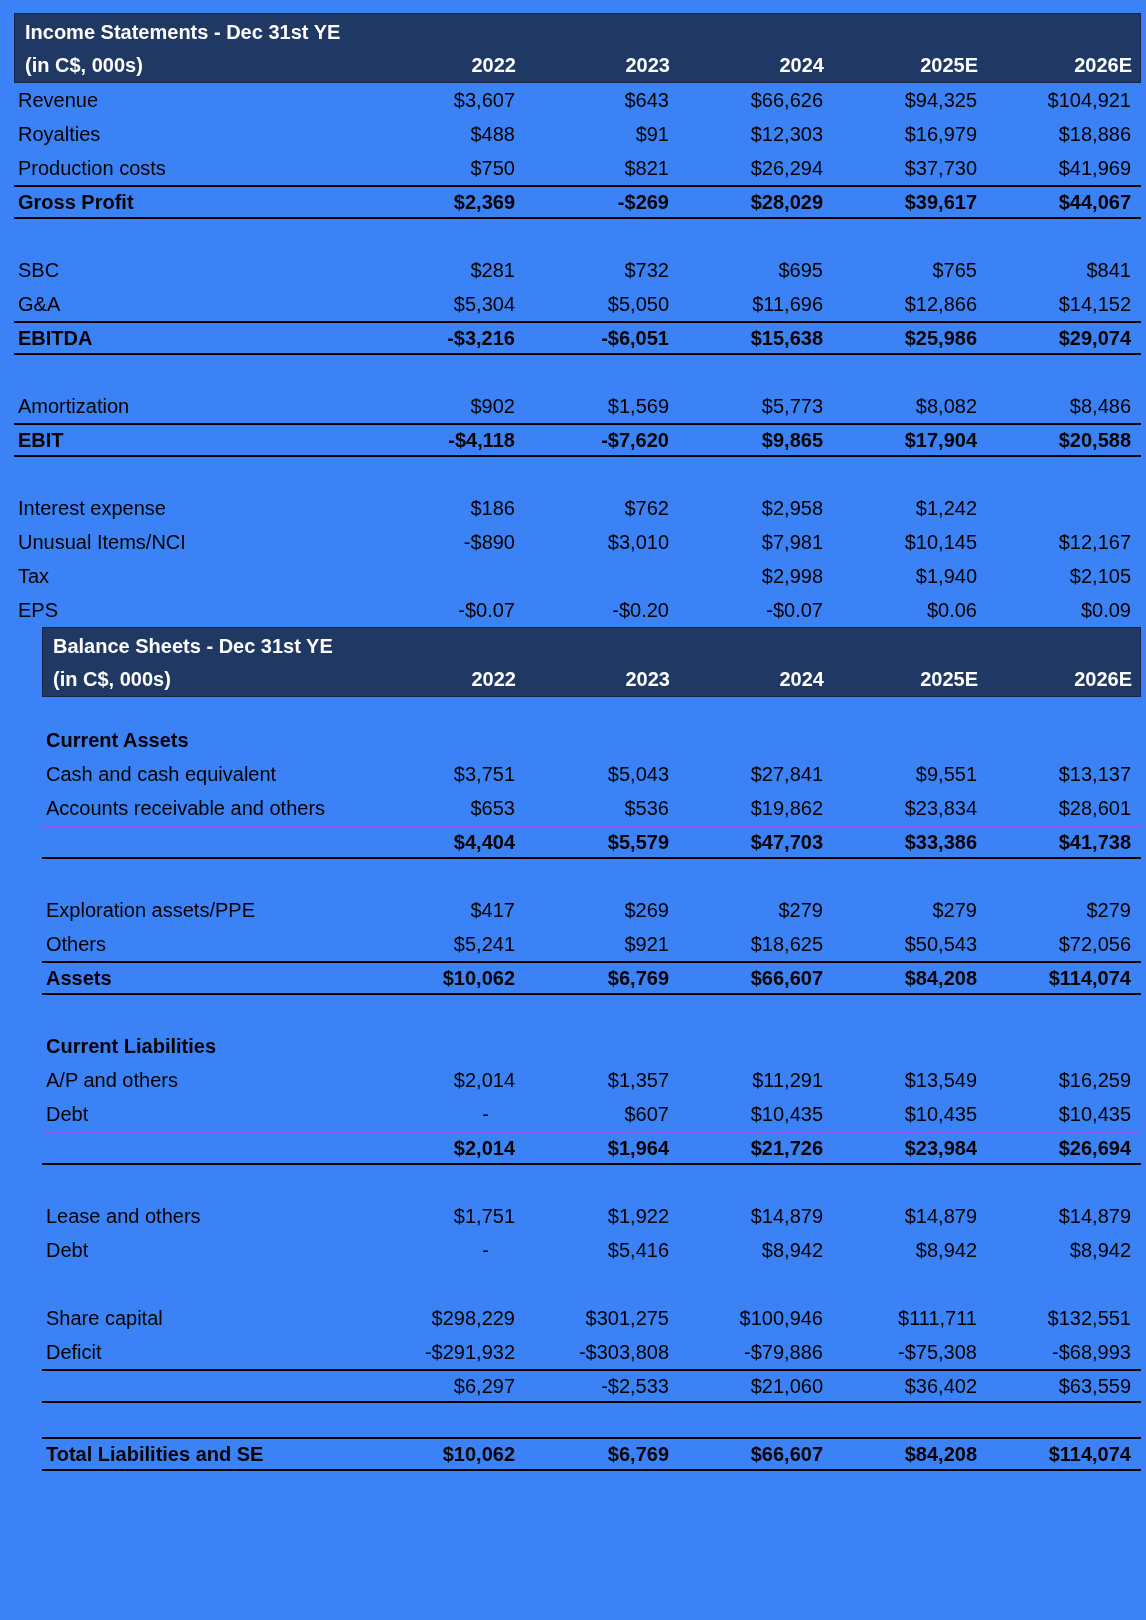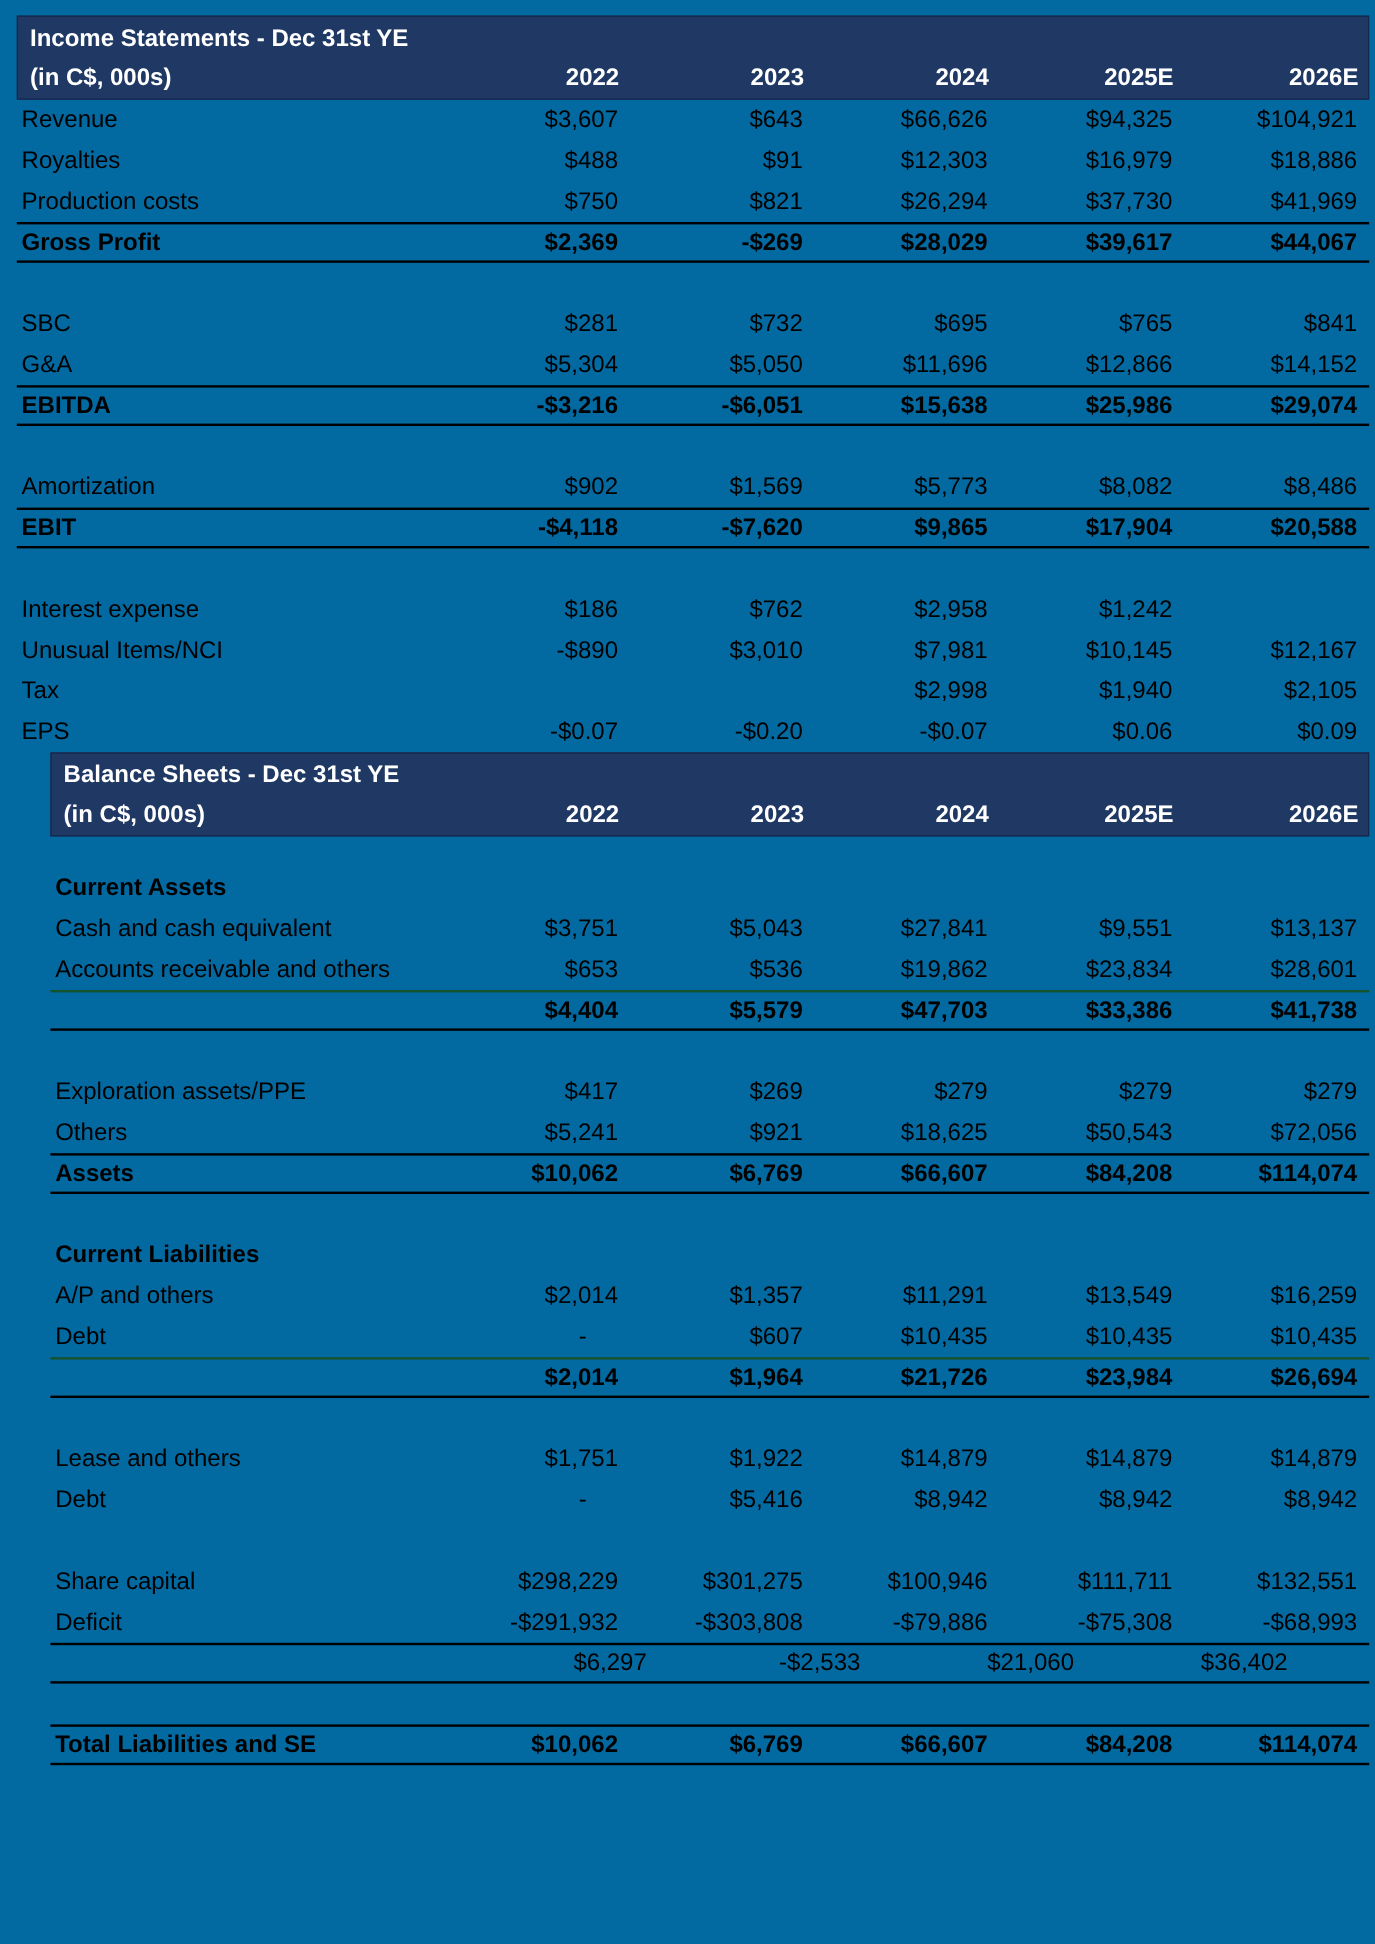--- a/index.html
+++ b/index.html
@@ -4,21 +4,21 @@
 <style>
   html, body {
     margin: 0;
     padding: 0;
     background: #ffffff;
   }
   .page {
     position: relative;
     width: 1146px;
     height: 1620px;
-    background: #0369a1;
+    background: #3b82f6;
     overflow: hidden;
     font-family: "Liberation Sans", sans-serif;
     color: #000000;
   }
   .stmt { box-sizing: border-box; }
   .stmt.income { margin-top: 13px; margin-left: 14px; width: 1127px; }
   .stmt.balance { margin-left: 42px; width: 1099px; }
 
   .grid { display: grid; padding-right: 5px; box-sizing: border-box; }
   .income .grid { grid-template-columns: 347px 154px 154px 154px 154px 154px; }
@@ -61,27 +61,26 @@
   .cell.num { text-align: right; white-space: nowrap; }
   .cell.num.dash { padding-right: 26px; }
 
   .row.total {
     font-weight: bold;
     border-top: 2px solid #000000;
     border-bottom: 2px solid #000000;
   }
   .row.subtotal {
     font-weight: bold;
-    border-top: 2px solid #14532d;
+    border-top: 2px solid #8b5cf6;
     border-bottom: 2px solid #000000;
   }
   .row.subtotal_light {
     border-top: 2px solid #000000;
     border-bottom: 2px solid #000000;
-    gap: 24px;
   }
   .row.section { font-weight: bold; }
   .row.spacer { }
   .row.eps { }
 </style>
 </head>
 <body>
 
 <div class="page">
 

